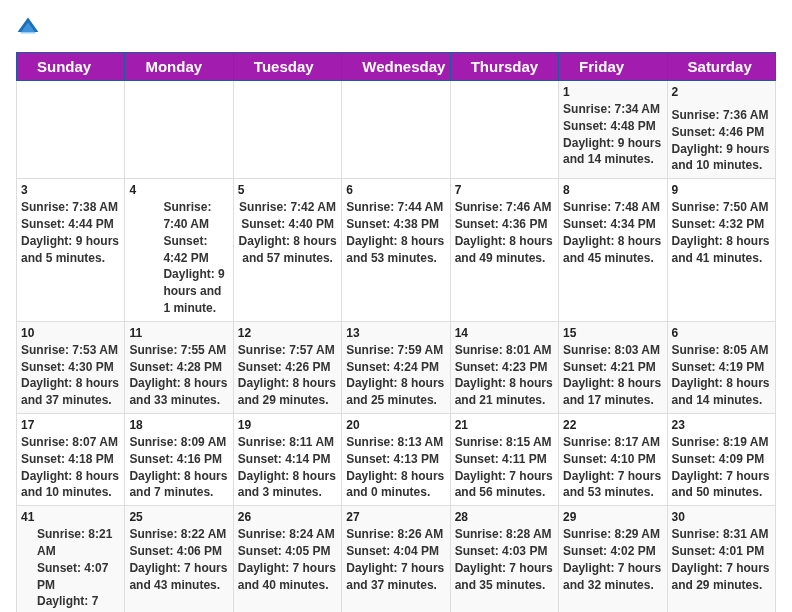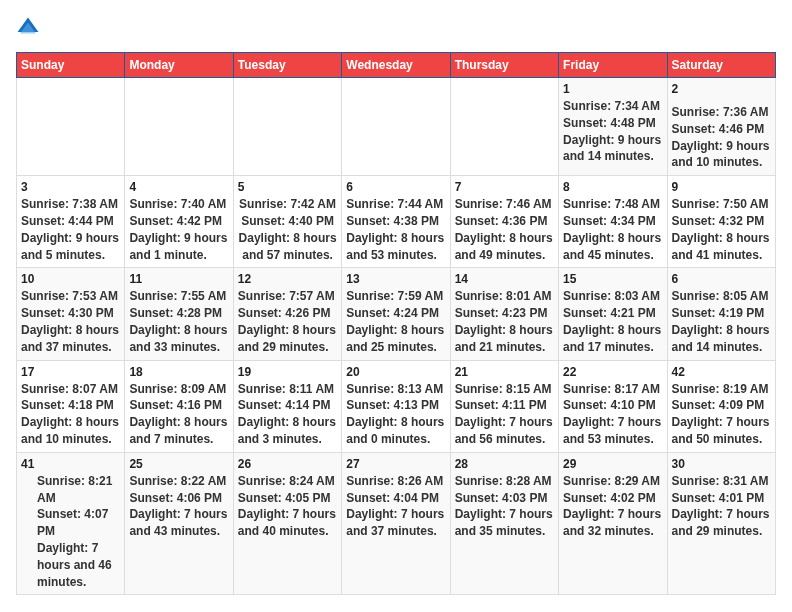--- a/index.html
+++ b/index.html
@@ -46,25 +46,25 @@
     .location-subtitle {
       font-size: 15px;
       color: #555;
     }
     .calendar-table {
       width: 100%;
       border-collapse: collapse;
       table-layout: fixed;
     }
     .calendar-table th {
-      background-color: #ef4444;
+      background-color: #a21caf;
       color: #fff;
-      font-size: 12px;
-      font-weight: bold;
-      padding: 5px 4px;
+      font-size: 15px;
+      font-weight: bold;
+      padding: 5px 20px;
       text-align: left;
       border: 1px solid #1e5a9c;
     }
     .calendar-table td {
       vertical-align: top;
       border: 1px solid #ddd;
       padding: 4px 4px;
       font-size: 10px;
       color: #333;
       height: 90px;
@@ -146,21 +146,21 @@
       </tr>
       <tr>
         <td>
           <span class="day-number">3</span>
           <div class="day-info" style="white-space: pre-line;">Sunrise: 7:38 AM
 Sunset: 4:44 PM
 Daylight: 9 hours and 5 minutes.</div>
         </td>
         <td>
           <span class="day-number">4</span>
-          <div class="day-info" style="white-space: pre-line;">Sunrise: 7:40 AM
+          <div class="day-info" style="white-space: pre-line; margin-left: 34px;">Sunrise: 7:40 AM
 Sunset: 4:42 PM
 Daylight: 9 hours and 1 minute.</div>
         </td>
         <td>
           <span class="day-number">5</span>
           <div class="day-info" style="white-space: pre-line; text-align: center;">Sunrise: 7:42 AM
 Sunset: 4:40 PM
 Daylight: 8 hours and 57 minutes.</div>
         </td>
         <td>
@@ -263,21 +263,21 @@
 Sunset: 4:11 PM
 Daylight: 7 hours and 56 minutes.</div>
         </td>
         <td>
           <span class="day-number">22</span>
           <div class="day-info" style="white-space: pre-line;">Sunrise: 8:17 AM
 Sunset: 4:10 PM
 Daylight: 7 hours and 53 minutes.</div>
         </td>
         <td>
-          <span class="day-number">42</span>
+          <span class="day-number">23</span>
           <div class="day-info" style="white-space: pre-line;">Sunrise: 8:19 AM
 Sunset: 4:09 PM
 Daylight: 7 hours and 50 minutes.</div>
         </td>
       </tr>
       <tr>
         <td>
           <span class="day-number">41</span>
           <div class="day-info" style="white-space: pre-line; margin-left: 16px;">Sunrise: 8:21 AM
 Sunset: 4:07 PM

